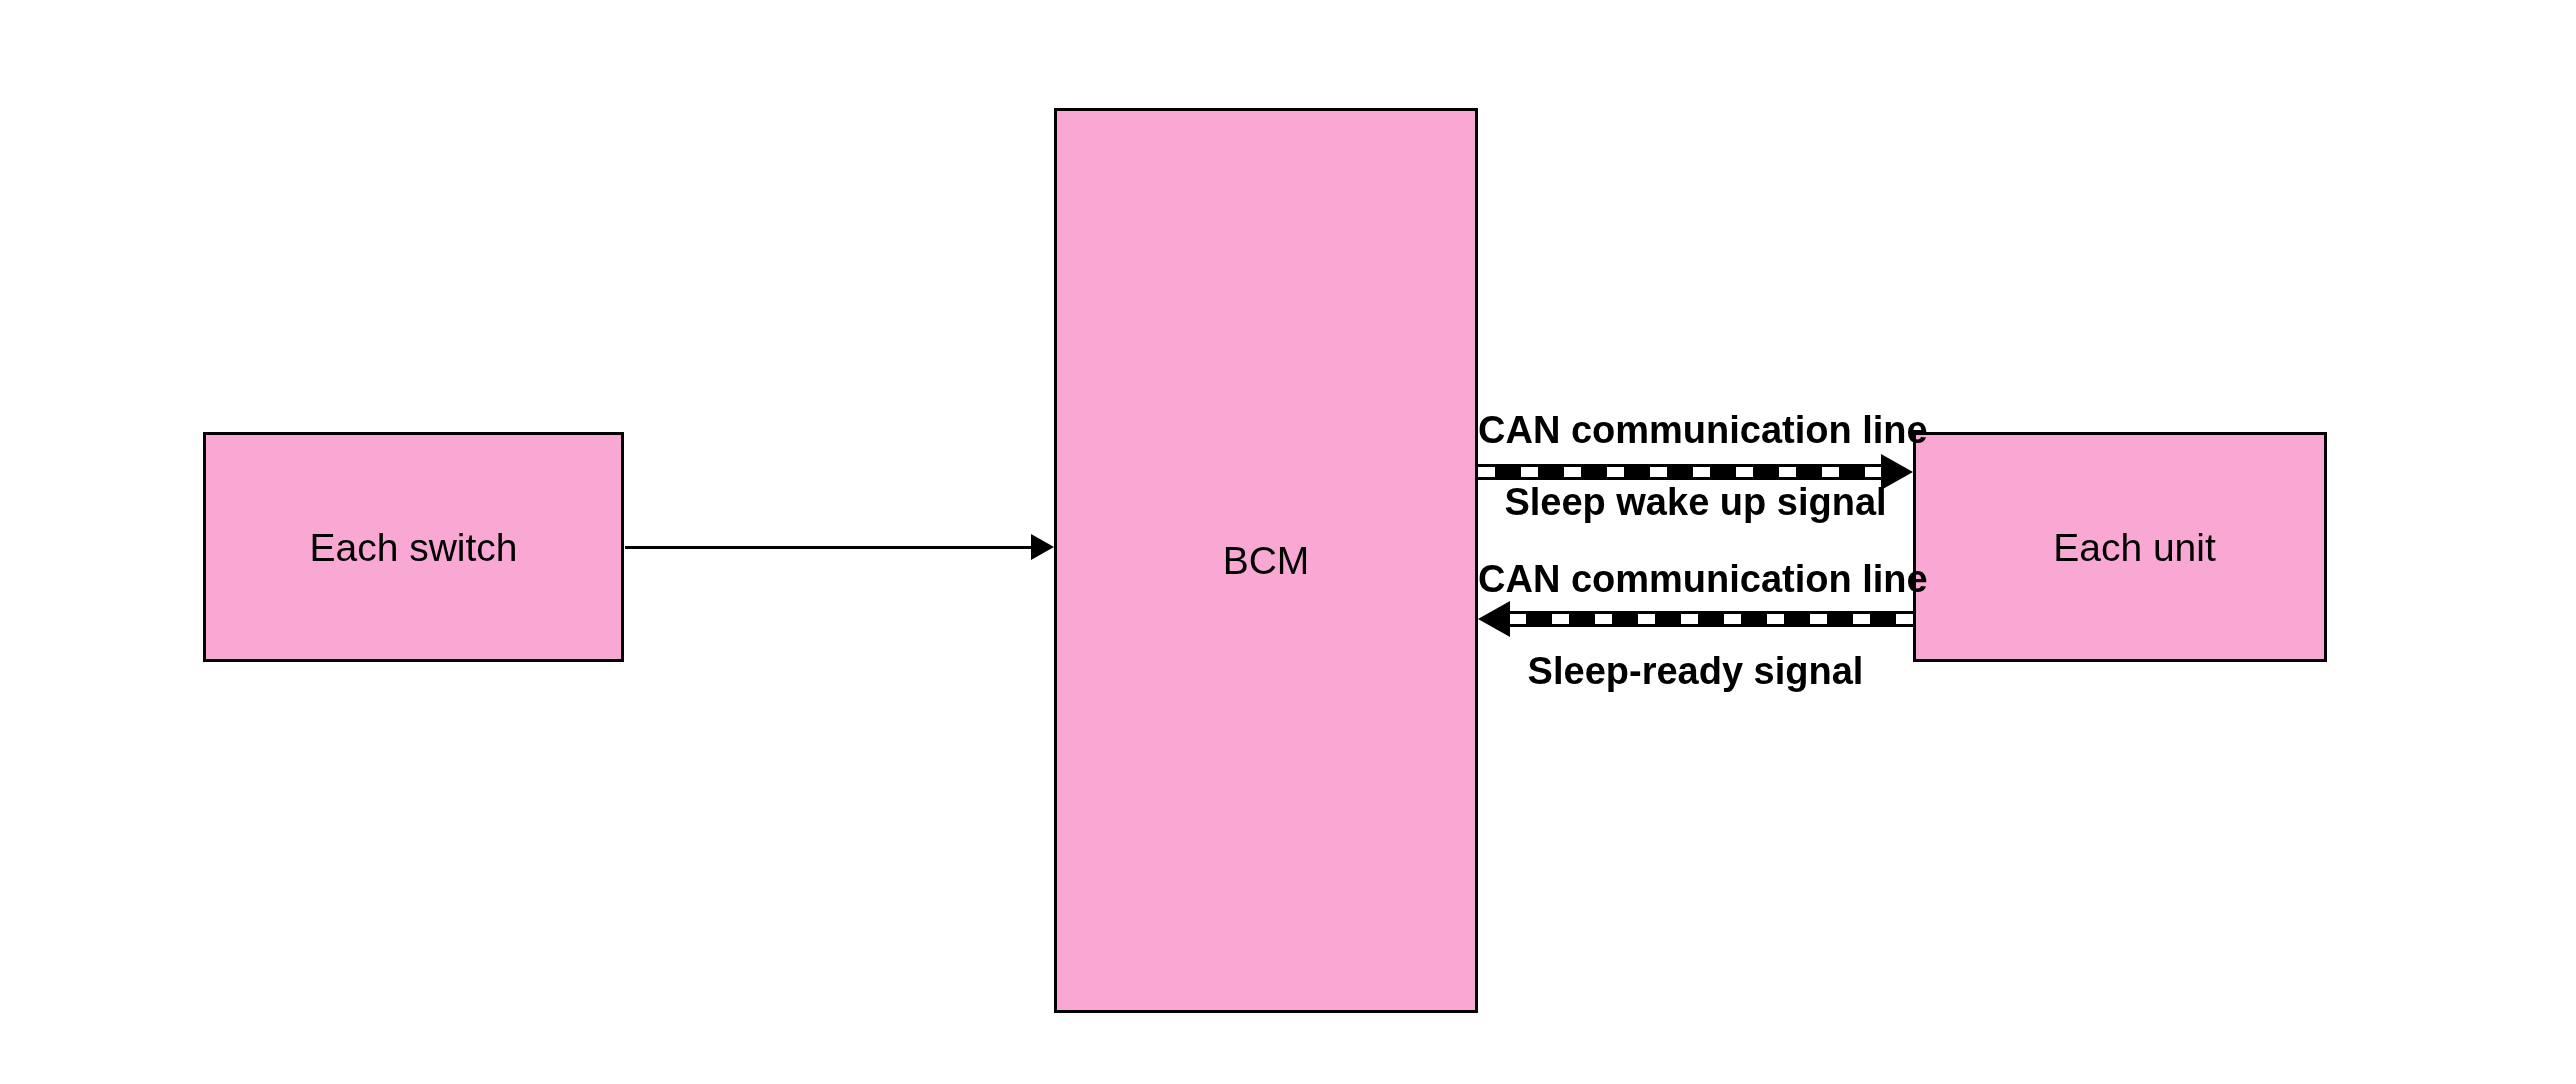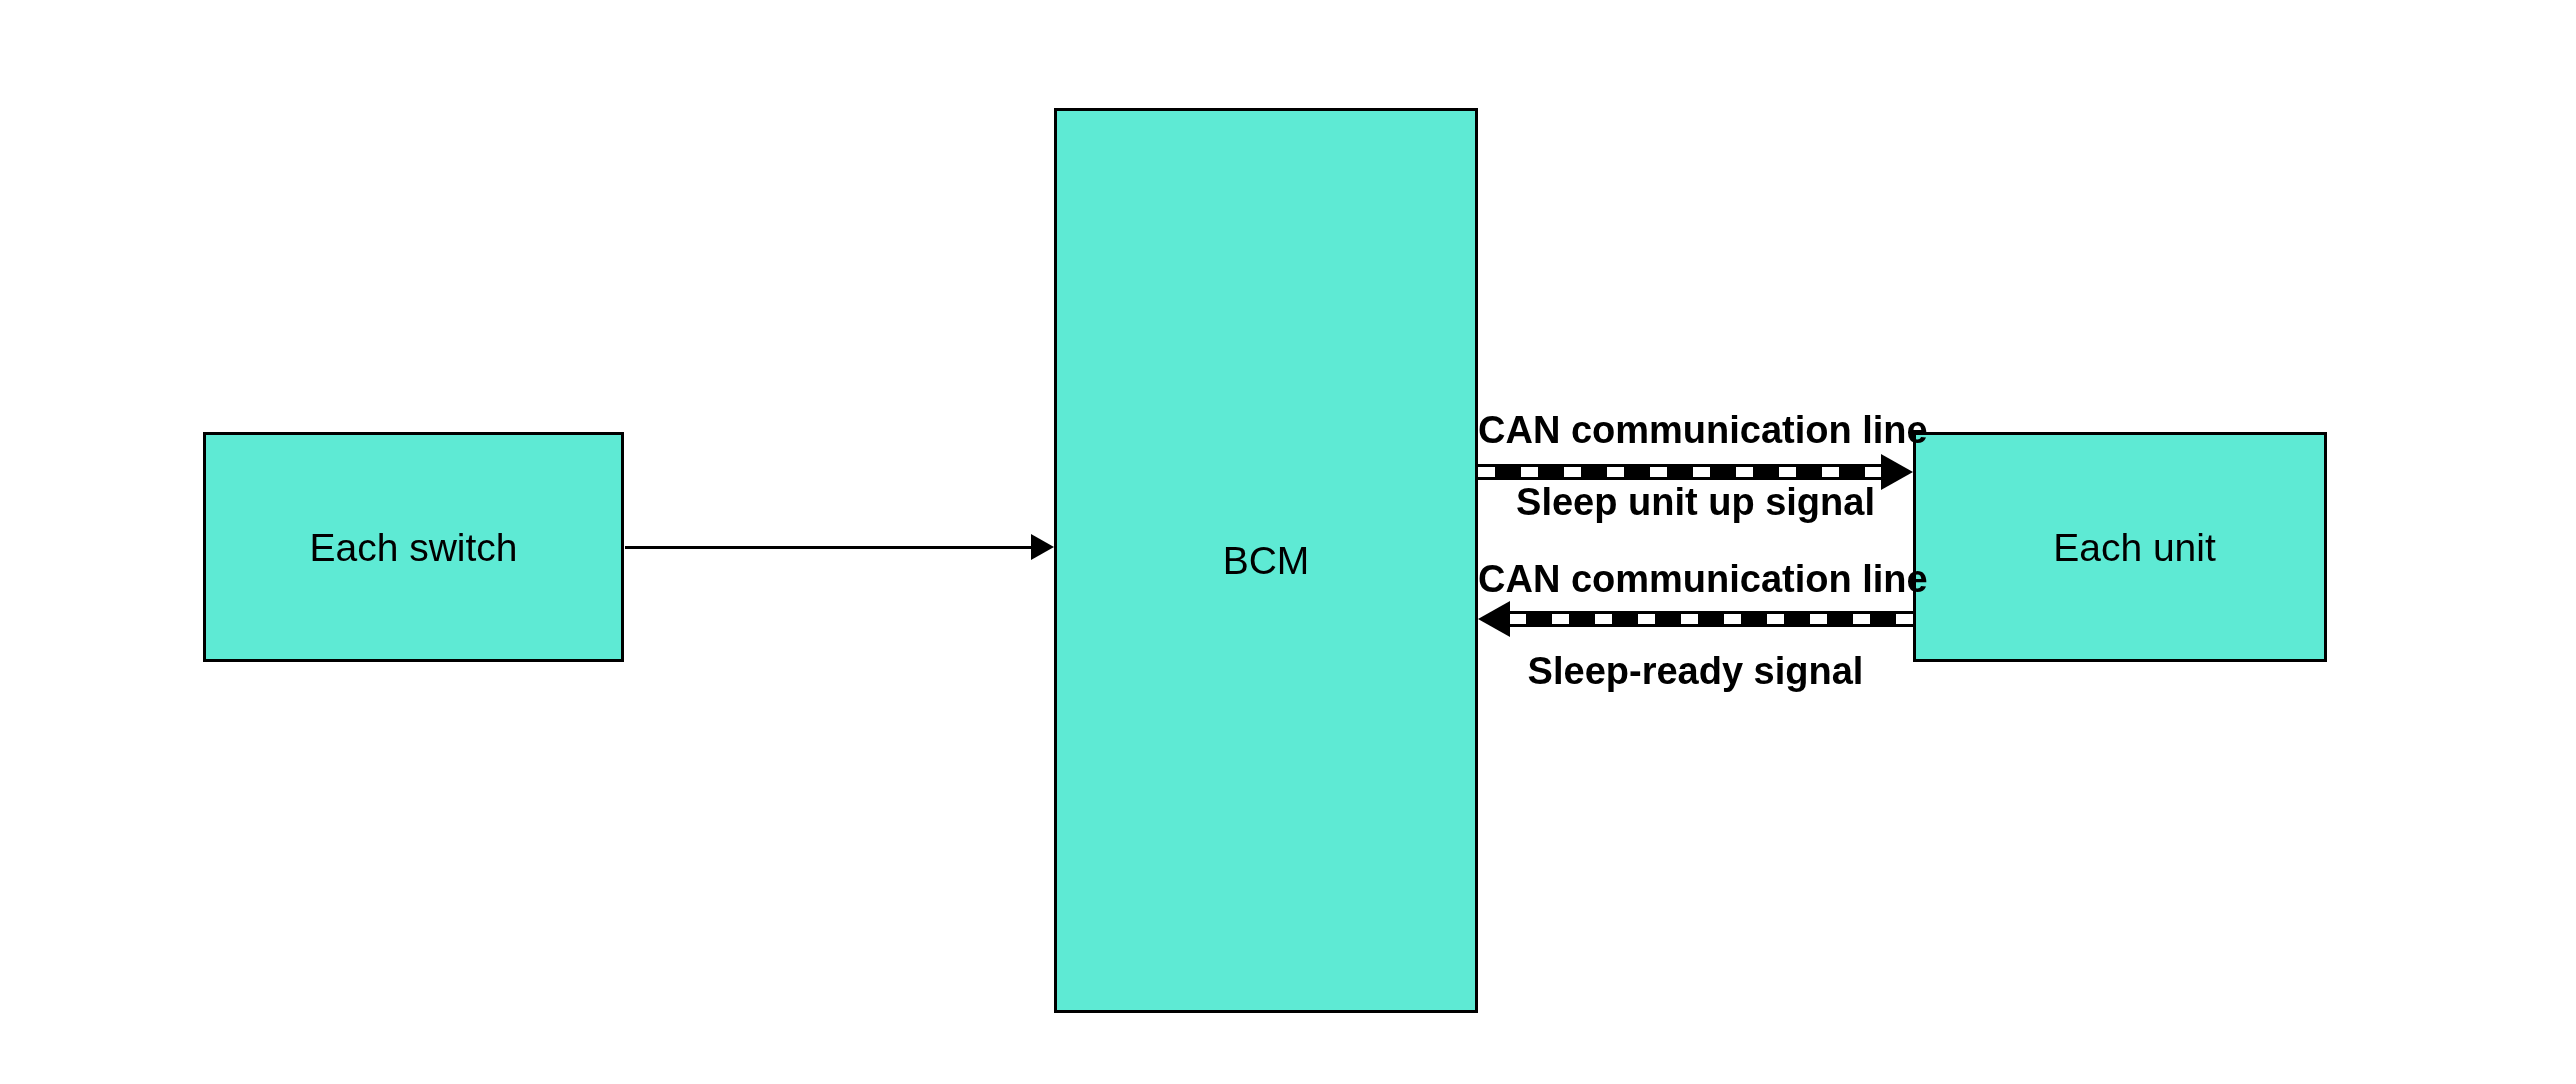--- a/index.html
+++ b/index.html
@@ -9,21 +9,21 @@
     width: 2576px;
     height: 1085px;
     background: #ffffff;
     font-family: "Liberation Sans", sans-serif;
     color: #000000;
     overflow: hidden;
   }
   .node {
     position: absolute;
     border: 3.2px solid #000000;
-    background: #5eead4;
+    background: #f9a8d4;
     display: flex;
     align-items: center;
     justify-content: center;
     font-size: 39px;
     line-height: 1;
     white-space: nowrap;
   }
   #node-each-switch { left: 203px; top: 432px; width: 421px; height: 230px; }
   #node-bcm         { left: 1054px; top: 94px; width: 424px; height: 905px; margin-top: 14px; }
   #node-each-unit   { left: 1913px; top: 432px; width: 414px; height: 230px; padding-left: 29px; }
@@ -113,21 +113,21 @@
     <div class="solid-line"></div>
     <div class="solid-head"></div>
   </div>
 
   <div>
     <div class="band" id="band-bcm-to-unit">
       <div class="dashes"></div>
     </div>
     <div id="head-bcm-to-unit"></div>
     <div class="arrow-label" id="label-can-top">CAN communication line</div>
-    <div class="arrow-label" id="label-sleep-wake">Sleep unit up signal</div>
+    <div class="arrow-label" id="label-sleep-wake">Sleep wake up signal</div>
   </div>
 
   <div>
     <div class="band" id="band-unit-to-bcm">
       <div class="dashes"></div>
     </div>
     <div id="head-unit-to-bcm"></div>
     <div class="arrow-label" id="label-can-bottom">CAN communication line</div>
     <div class="arrow-label" id="label-sleep-ready">Sleep-ready signal</div>
   </div>

